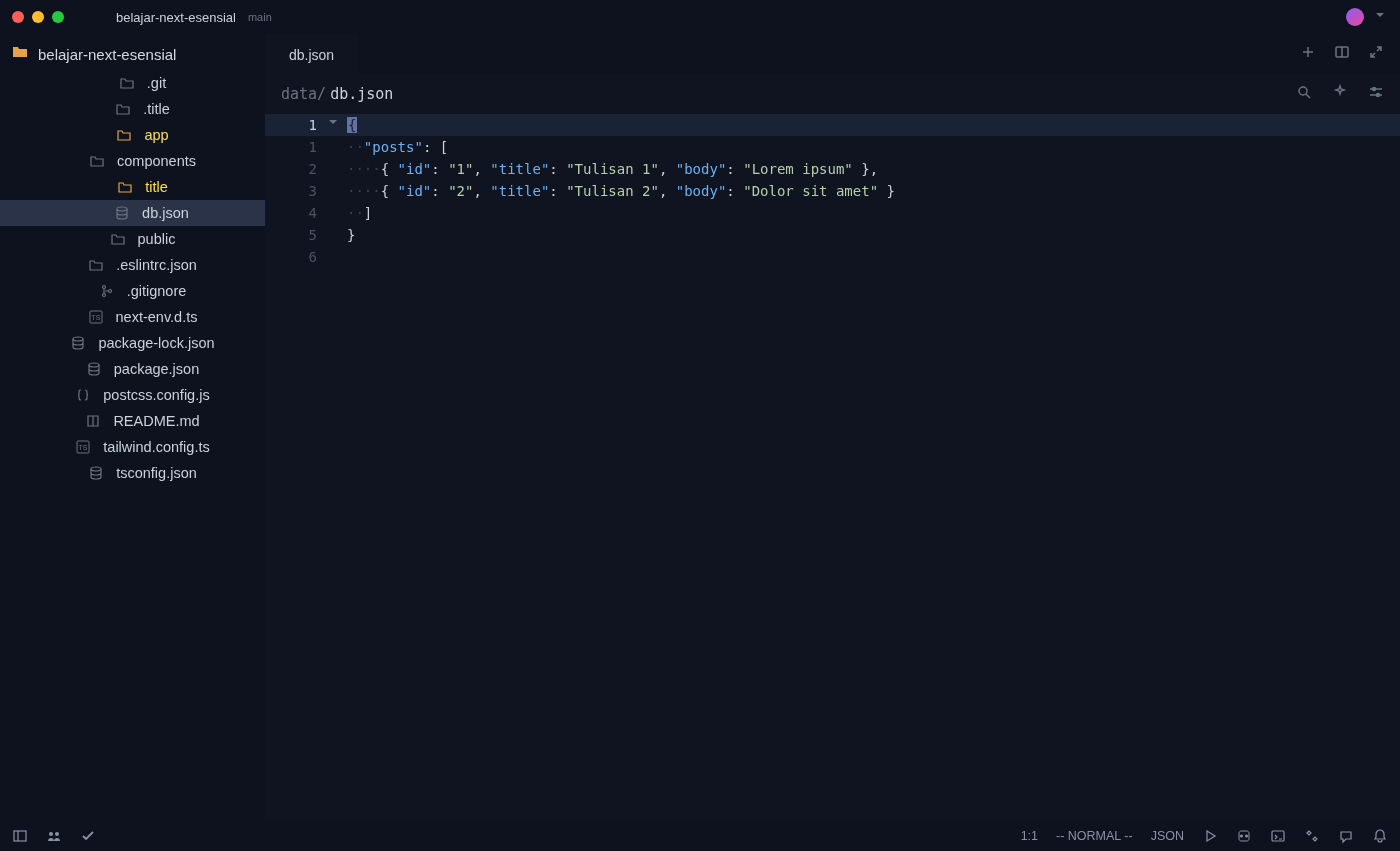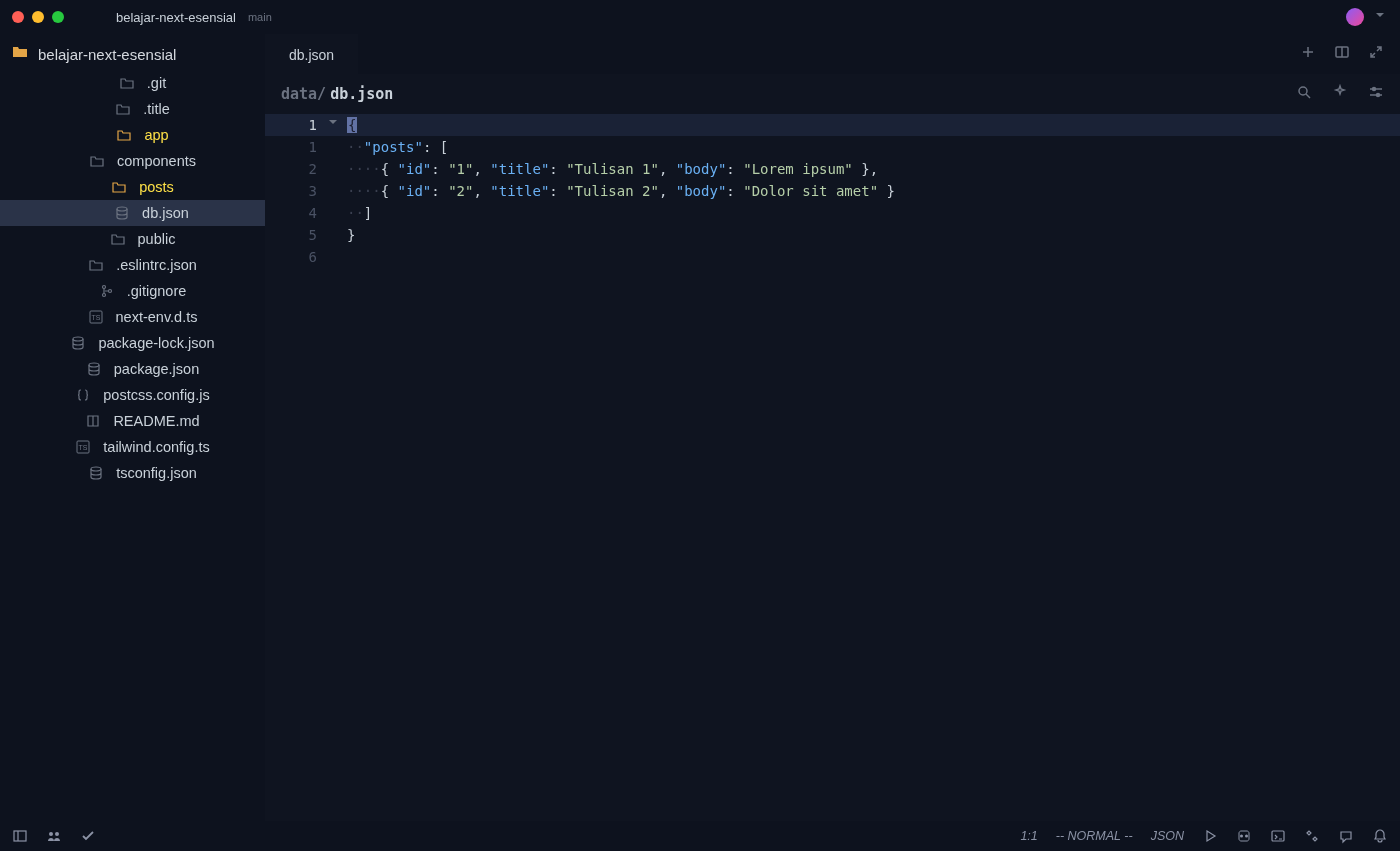--- a/index.html
+++ b/index.html
@@ -90,21 +90,20 @@
 
 
 .breadcrumb {
   height: 40px;
   display: flex;
   align-items: center;
   padding: 0 16px;
   gap: 4px;
   font-family: "SF Mono", Monaco, Consolas, monospace;
   font-size: 15px;
-  font-weight: bold;
 }
 .breadcrumb .dim { color: #6b7280; }
 .breadcrumb .bright { color: #c9d1d9; }
 .breadcrumb-actions { margin-left: auto; display: flex; align-items: center; gap: 20px; }
 .breadcrumb-actions .icon { color: #6b7280; cursor: pointer; }
 
 
 .editor {
   flex: 1;
   font-family: "SF Mono", Monaco, Consolas, monospace;
@@ -139,21 +138,21 @@
 .status-bar {
   height: 30px;
   background: #0d121e;
   display: flex;
   align-items: center;
   padding: 0 12px;
   font-size: 12.5px;
   color: #8b92a5;
 }
 .status-left { display: flex; align-items: center; gap: 18px; }
-.status-right { margin-left: auto; display: flex; align-items: center; gap: 18px; font-style: italic; }
+.status-right { margin-left: auto; display: flex; align-items: center; gap: 18px; }
 .status-item { display: flex; align-items: center; gap: 4px; cursor: pointer; }
 
 svg { width: 16px; height: 16px; }
 </style>
 </head>
 <body>
 
 <div class="titlebar">
   <div class="traffic-lights">
     <div class="traffic-light tl-red"></div>
@@ -215,21 +214,21 @@
             </svg>
           </span>
           <span class="label">components</span>
         </div>
         <div class="tree-item accent">
           <span class="icon">
             <svg viewBox="0 0 16 16" stroke="currentColor" stroke-width="1.2" fill="none">
               <path d="M2 4h4l1 2h7v7H2z"></path>
             </svg>
           </span>
-          <span class="label">posts</span>
+          <span class="label">title</span>
         </div>
         <div class="tree-item indent-2 active">
           <span class="icon">
             <svg viewBox="0 0 16 16" stroke="currentColor" stroke-width="1.2" fill="none">
               <ellipse cx="8" cy="4" rx="5" ry="2"></ellipse>
               <path d="M3 4v8c0 1 2 2 5 2s5-1 5-2V4M3 8c0 1 2 2 5 2s5-1 5-2"></path>
             </svg>
           </span>
           <span class="label">db.json</span>
         </div>

